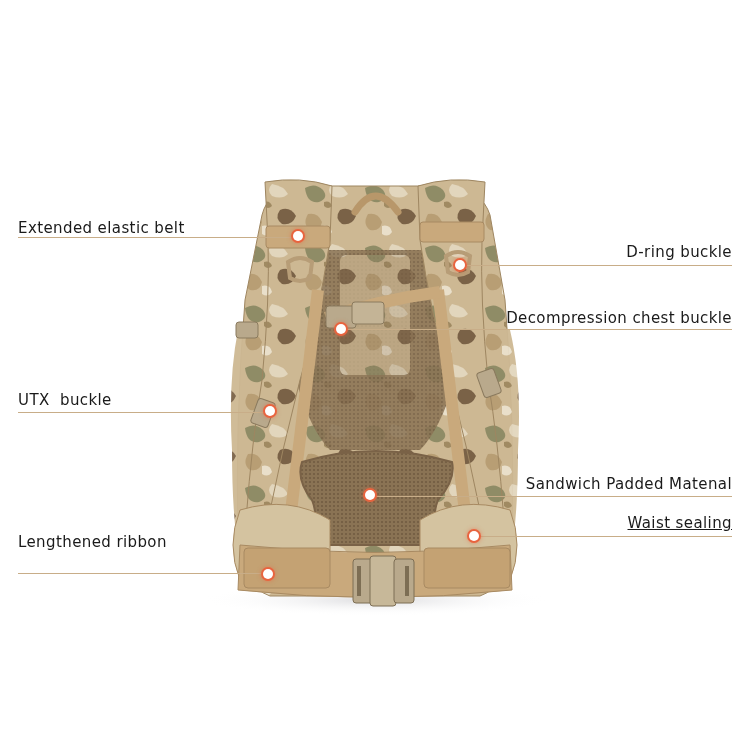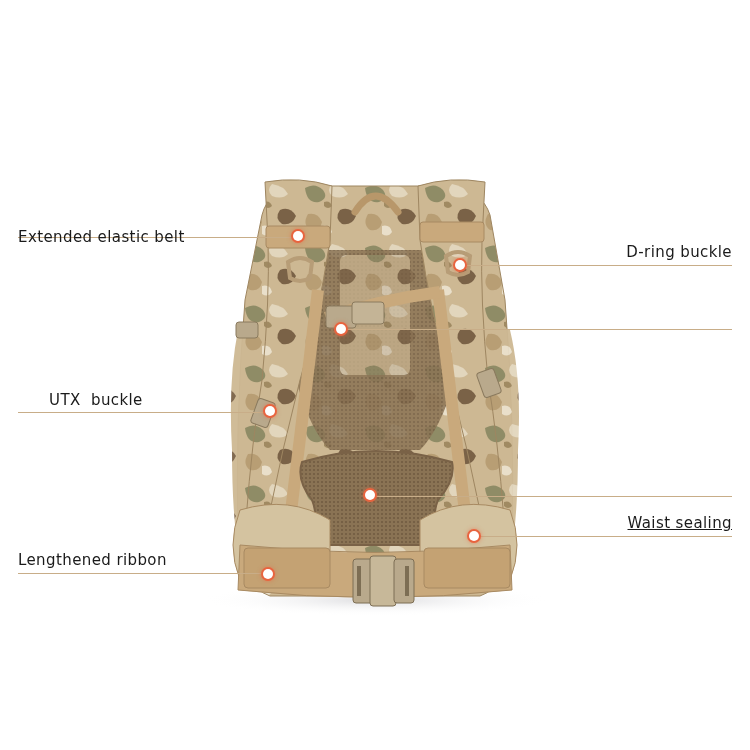--- a/index.html
+++ b/index.html
@@ -96,19 +96,21 @@
   <div class="leader" style="left:18px; top:573px; width:250px;"></div>
 
   <div class="marker" style="left:298px; top:236px;"></div>
   <div class="marker" style="left:460px; top:265px;"></div>
   <div class="marker" style="left:341px; top:329px;"></div>
   <div class="marker" style="left:270px; top:411px;"></div>
   <div class="marker" style="left:370px; top:495px;"></div>
   <div class="marker" style="left:474px; top:536px;"></div>
   <div class="marker" style="left:268px; top:574px;"></div>
 
-  <div class="label left" style="top:228px;">Extended elastic belt</div>
+  <div class="label left" style="top:219px;">Extended elastic belt</div>
   <div class="label right" style="top:243px;">D-ring buckle</div>
-  <div class="label left" style="top:391px; white-space:pre;margin-left:31px;">UTX  buckle</div>
+  <div class="label right" style="top:309px;">Decompression chest buckle</div>
+  <div class="label left" style="top:391px; white-space:pre;">UTX  buckle</div>
+  <div class="label right" style="top:475px;">Sandwich Padded Matenal</div>
   <div class="label right" style="top:514px;text-decoration:underline;">Waist sealing</div>
-  <div class="label left" style="top:551px;">Lengthened ribbon</div>
+  <div class="label left" style="top:533px;">Lengthened ribbon</div>
 
 </div>
 
 </body></html>

